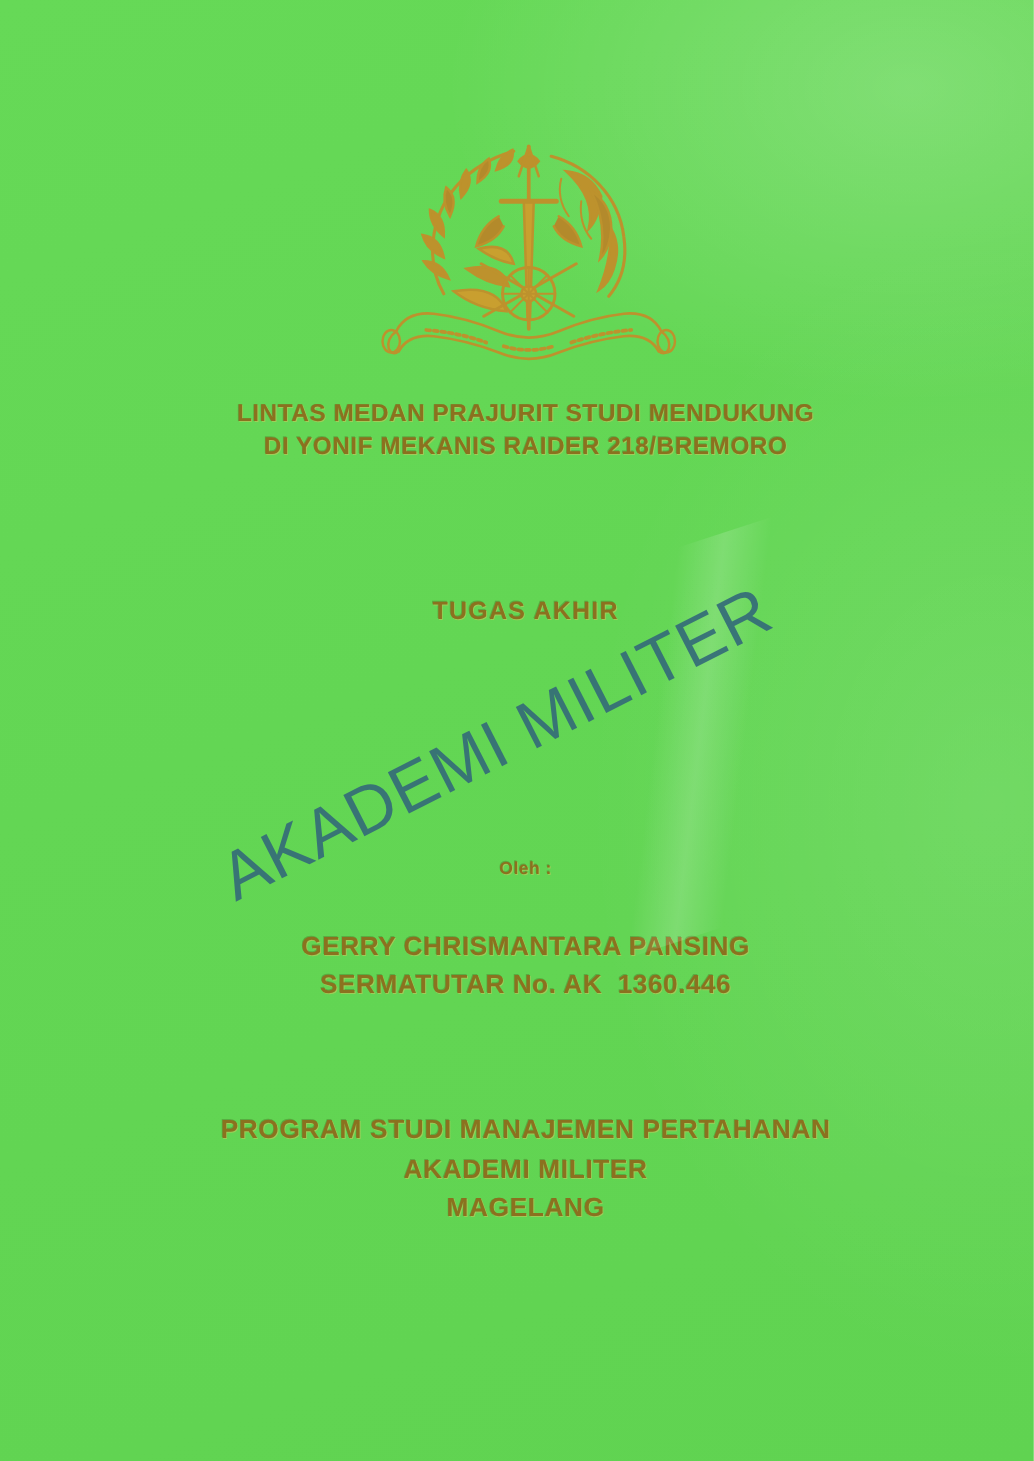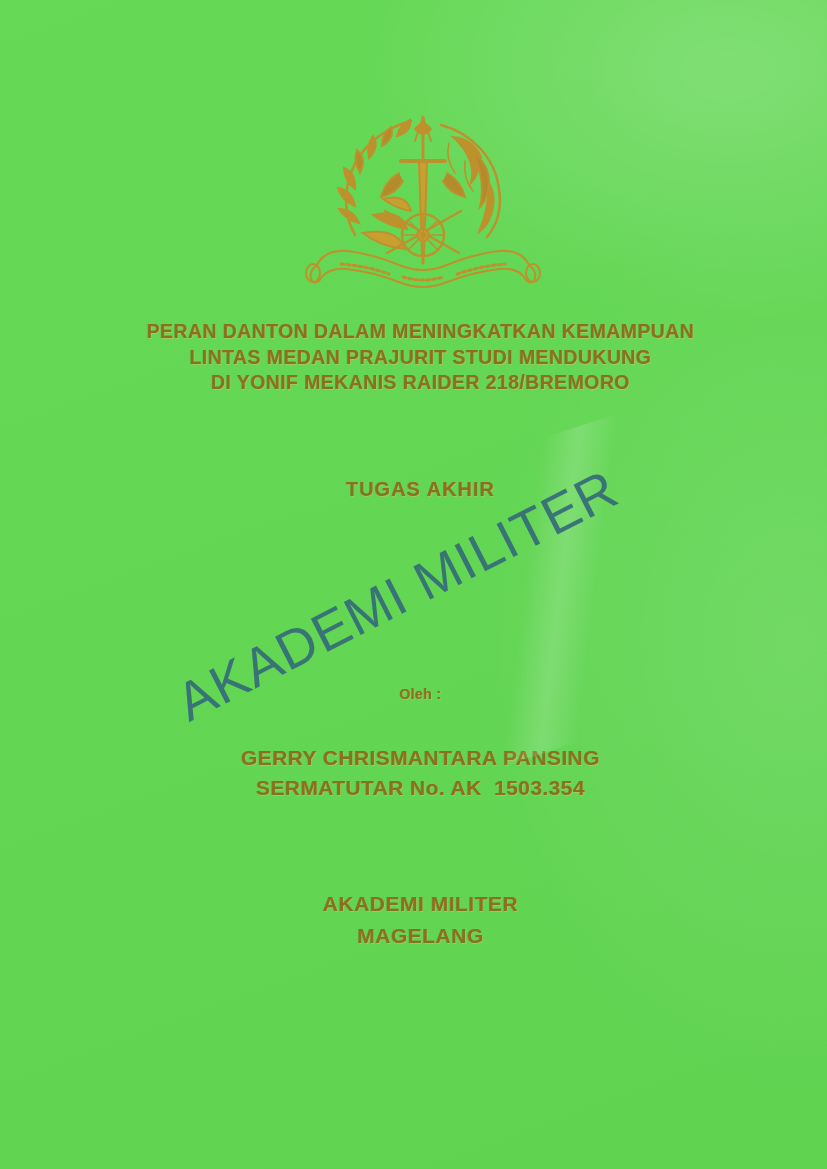--- a/index.html
+++ b/index.html
@@ -164,35 +164,35 @@
         <ellipse cx="230" cy="170" rx="7" ry="9" stroke-width="2"></ellipse>
 
         <path d="M38,161 q26,2 48,10" stroke-width="3" stroke-dasharray="3 3"></path>
         <path d="M100,174 q20,6 40,0" stroke-width="3" stroke-dasharray="3 3"></path>
         <path d="M154,171 q24,-8 48,-10" stroke-width="3" stroke-dasharray="3 3"></path>
       </g>
     </svg>
   </div>
 
   <div class="centered title-block gold">
-    <div>PERAN DANTON DALAM MENINGKATKAN KEMAMPUAN</div>
     <div>LINTAS MEDAN PRAJURIT STUDI MENDUKUNG</div>
     <div>DI YONIF MEKANIS RAIDER 218/BREMORO</div>
   </div>
 
   <div class="centered doc-type gold">TUGAS AKHIR</div>
 
   <div class="watermark">
     <span>AKADEMI MILITER</span>
   </div>
 
   <div class="centered byline gold">Oleh :</div>
 
   <div class="centered author gold">GERRY CHRISMANTARA PANSING</div>
-  <div class="centered nim gold">SERMATUTAR No. AK  1503.354</div>
+  <div class="centered nim gold">SERMATUTAR No. AK  1360.446</div>
 
   <div class="centered institution gold">
+    <div>PROGRAM STUDI MANAJEMEN PERTAHANAN</div>
     <div>AKADEMI MILITER</div>
     <div>MAGELANG</div>
   </div>
 
   <div class="streak"></div>
 </div>
 
 </body></html>

